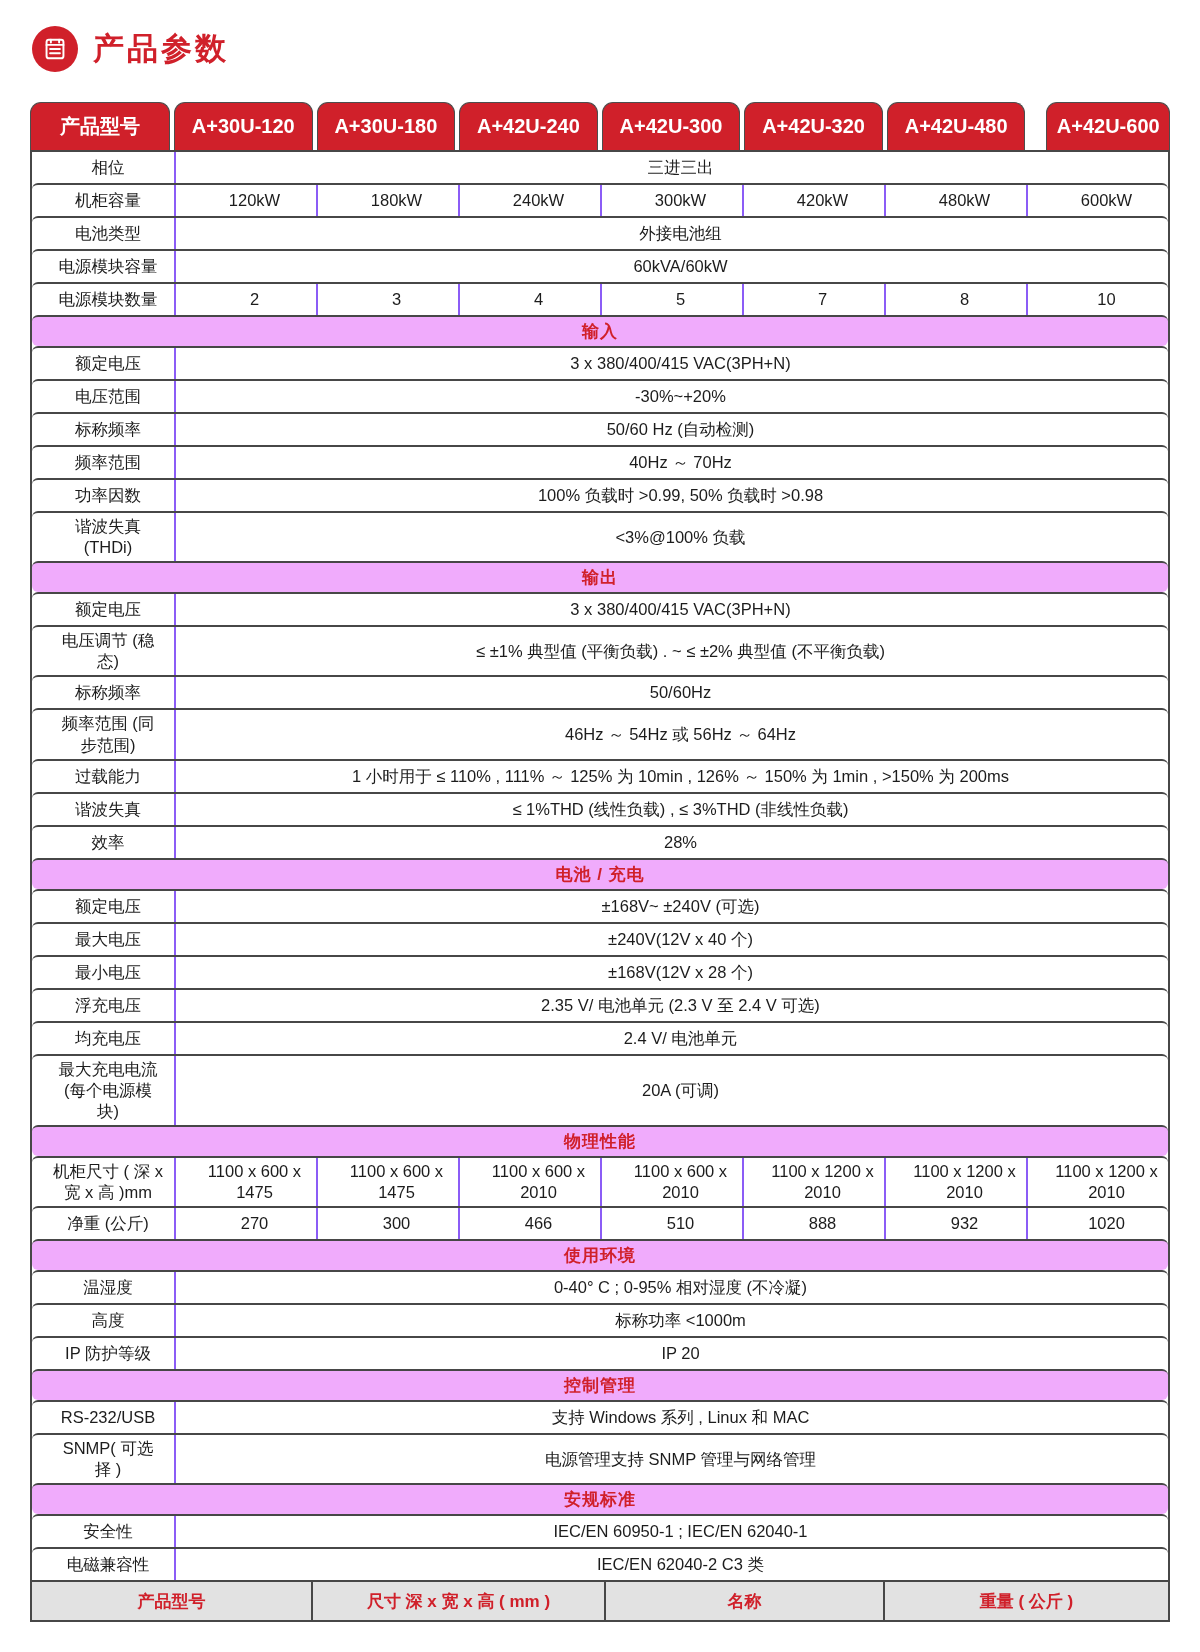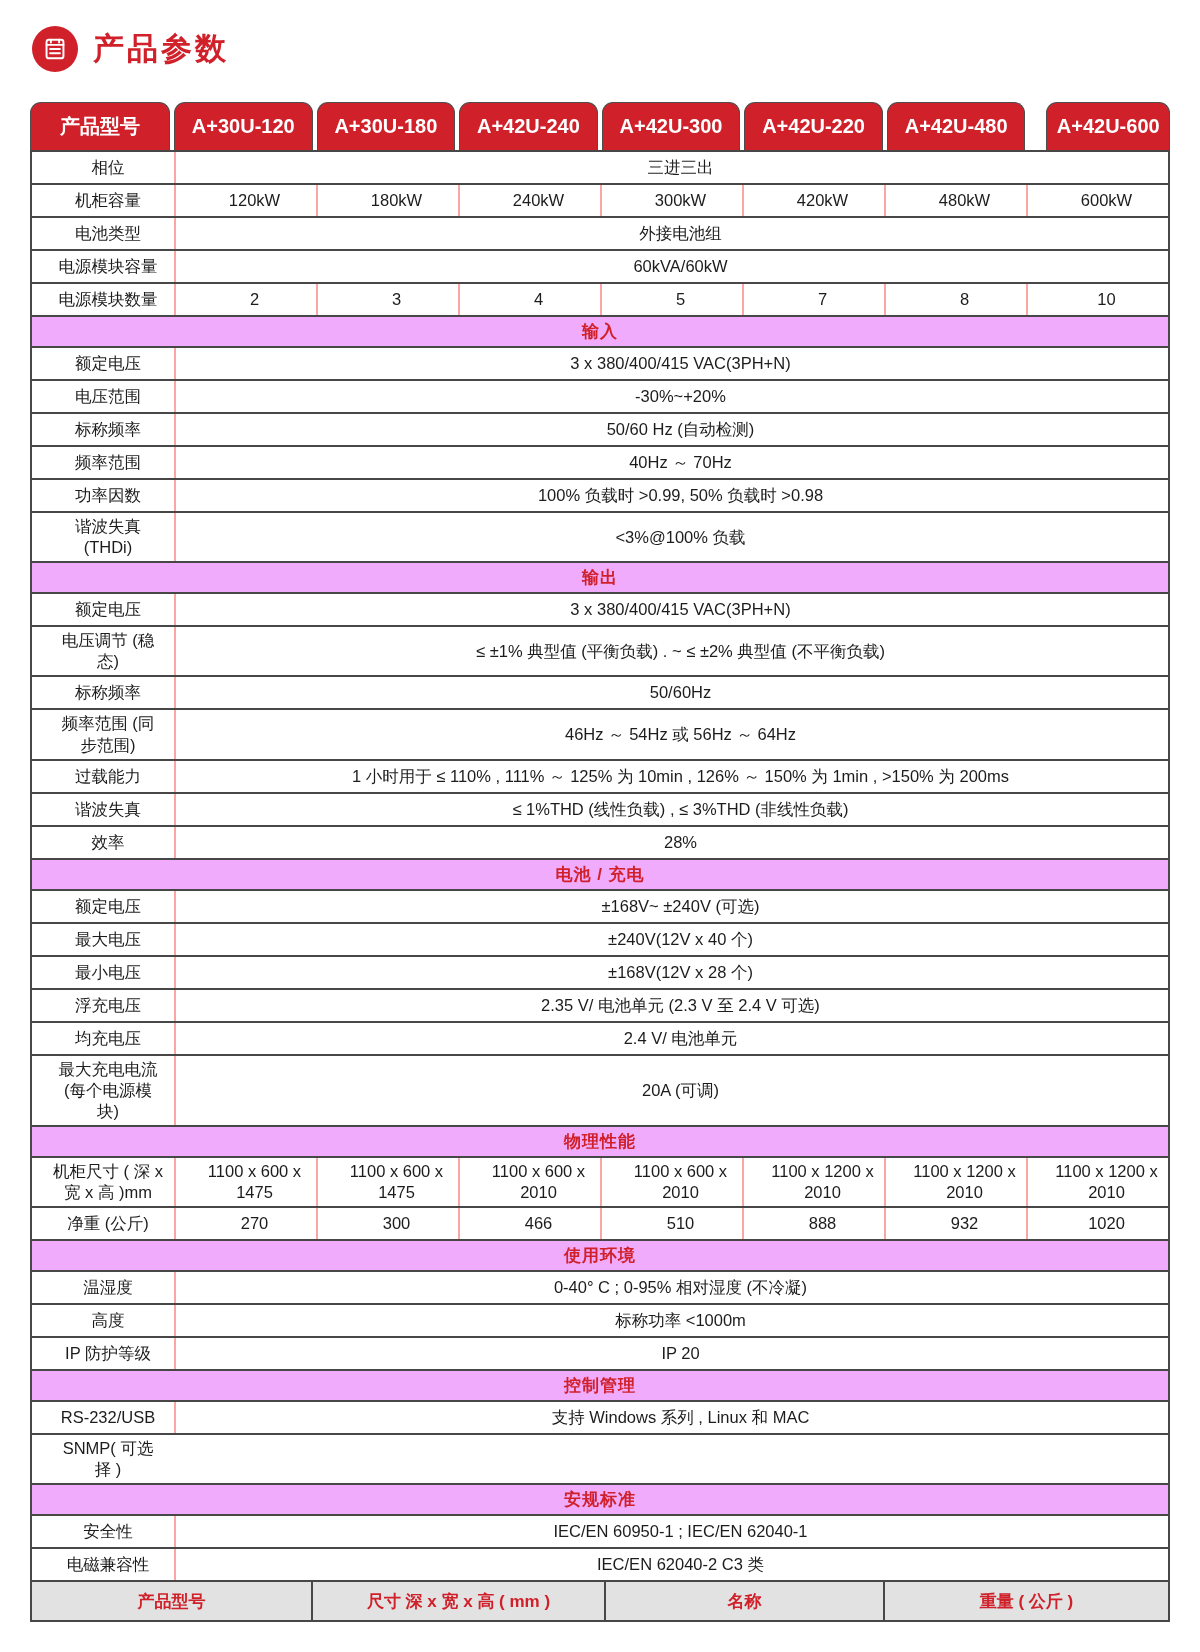--- a/index.html
+++ b/index.html
@@ -56,34 +56,34 @@
     white-space: nowrap;
   }
   .tab:first-child { margin-left: 0; }
   .tab:last-child { margin-right: 0; margin-left: 19px; }
   .tbody {
     border: 2px solid #474747;
   }
   .row { display: grid; }
   .row.merged { grid-template-columns: 142px 1fr; }
   .row.cells  { grid-template-columns: 142px repeat(7, 1fr); }
-  .row + .row, .row + .section-row, .section-row + .row { border-top: 2px solid #474747; }
+  .row + .row, .row + .section-row, .section-row + .row { border-top: 2px solid #474747; border-radius: 6px; }
   .cell {
     min-height: 31px;
     padding: 3px 6px;
     display: flex; align-items: center; justify-content: center;
     text-align: center;
     font-size: 16.5px;
     line-height: 1.28;
   }
   .row-label {
     white-space: pre-line;
     padding-left: 16px;
   }
-  .row .cell + .cell { border-left: 2px solid #fca5a5; padding-left: 23px; }
+  .row .cell + .cell { border-left: 2px solid #8b5cf6; padding-left: 23px; }
   .section-row {
     background: #f0abfc;
     min-height: 31px;
     display: flex; align-items: center; justify-content: center;
     color: var(--red);
     font-weight: bold;
     font-size: 17px;
     letter-spacing: 1px;
   }
   
@@ -127,21 +127,21 @@
     <h1 class="page-title">产品参数</h1>
   </div>
 
   <div class="spec-table">
     <div class="tabs-row" id="tabsRow">
         <div class="tab">产品型号</div>
         <div class="tab">A+30U-120</div>
         <div class="tab">A+30U-180</div>
         <div class="tab">A+42U-240</div>
         <div class="tab">A+42U-300</div>
-        <div class="tab">A+42U-220</div>
+        <div class="tab">A+42U-320</div>
         <div class="tab">A+42U-480</div>
         <div class="tab">A+42U-600</div>
       </div>
     <div class="tbody" id="tableBody">
         <div class="row merged">
           <div class="cell row-label">相位</div>
           <div class="cell spec-value">三进三出</div>
         </div>
         <div class="row cells">
           <div class="cell row-label">机柜容量</div>
@@ -303,20 +303,21 @@
         <div class="section-row">
           <div class="section-title">控制管理</div>
         </div>
         <div class="row merged">
           <div class="cell row-label">RS-232/USB</div>
           <div class="cell spec-value">支持 Windows 系列 , Linux 和 MAC</div>
         </div>
         <div class="row merged">
           <div class="cell row-label">SNMP( 可选
 择 )</div>
+          <div class="cell spec-value">电源管理支持 SNMP 管理与网络管理</div>
         </div>
         <div class="section-row">
           <div class="section-title">安规标准</div>
         </div>
         <div class="row merged">
           <div class="cell row-label">安全性</div>
           <div class="cell spec-value">IEC/EN 60950-1 ;  IEC/EN 62040-1</div>
         </div>
         <div class="row merged">
           <div class="cell row-label">电磁兼容性</div>

